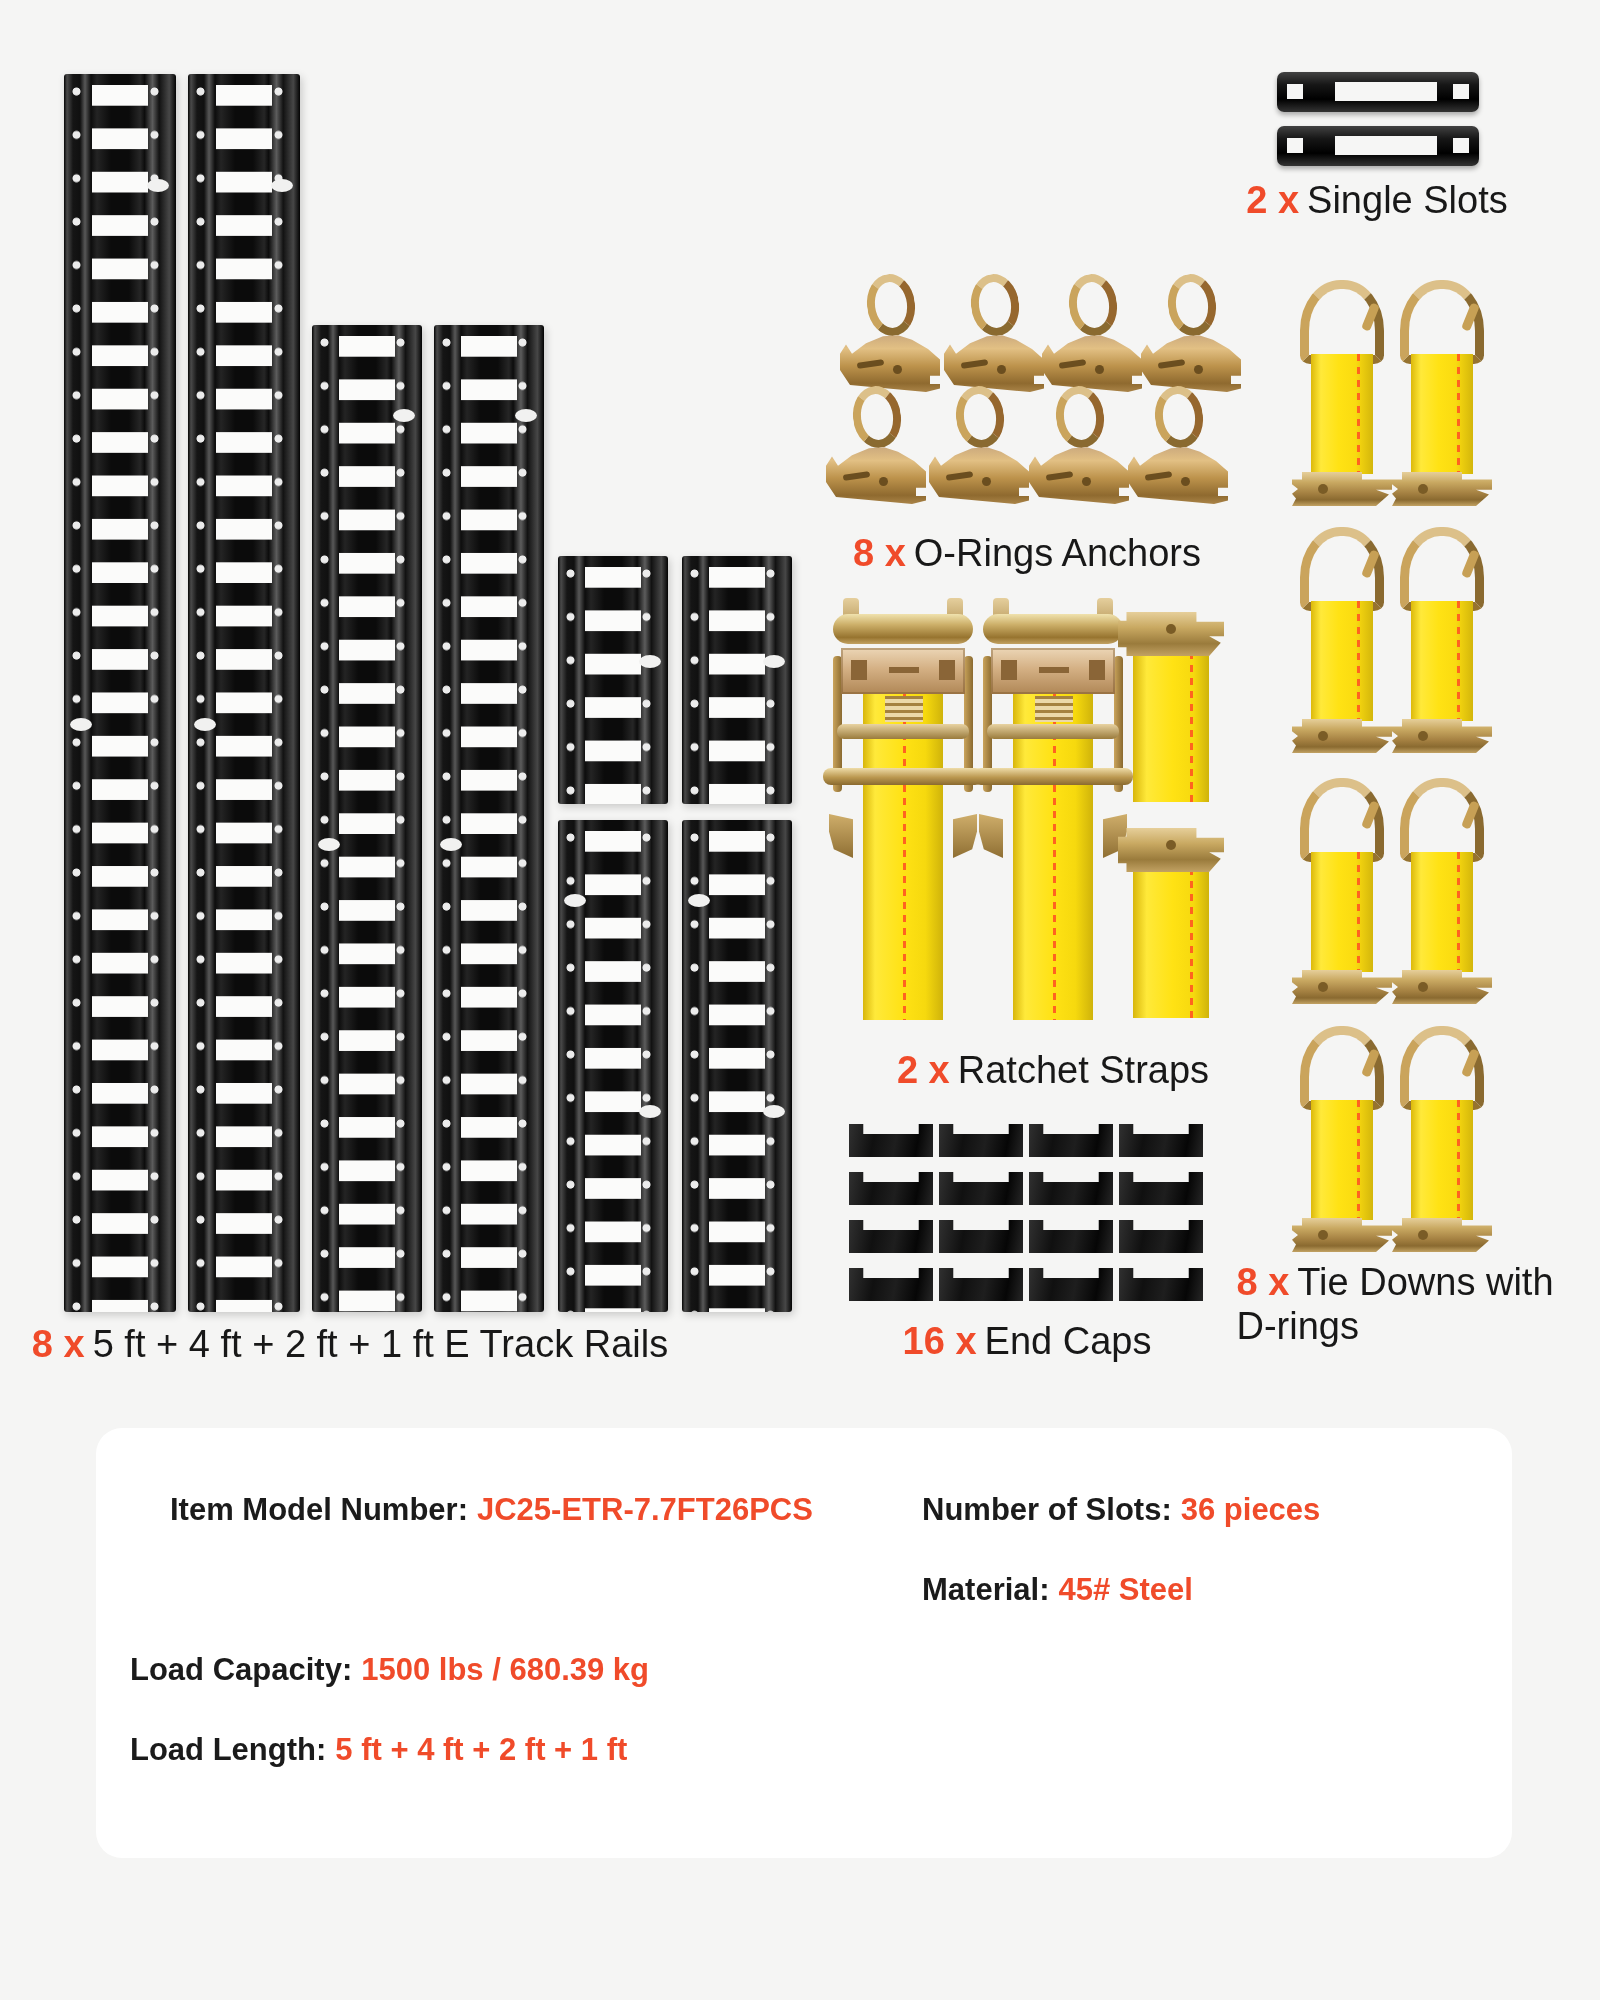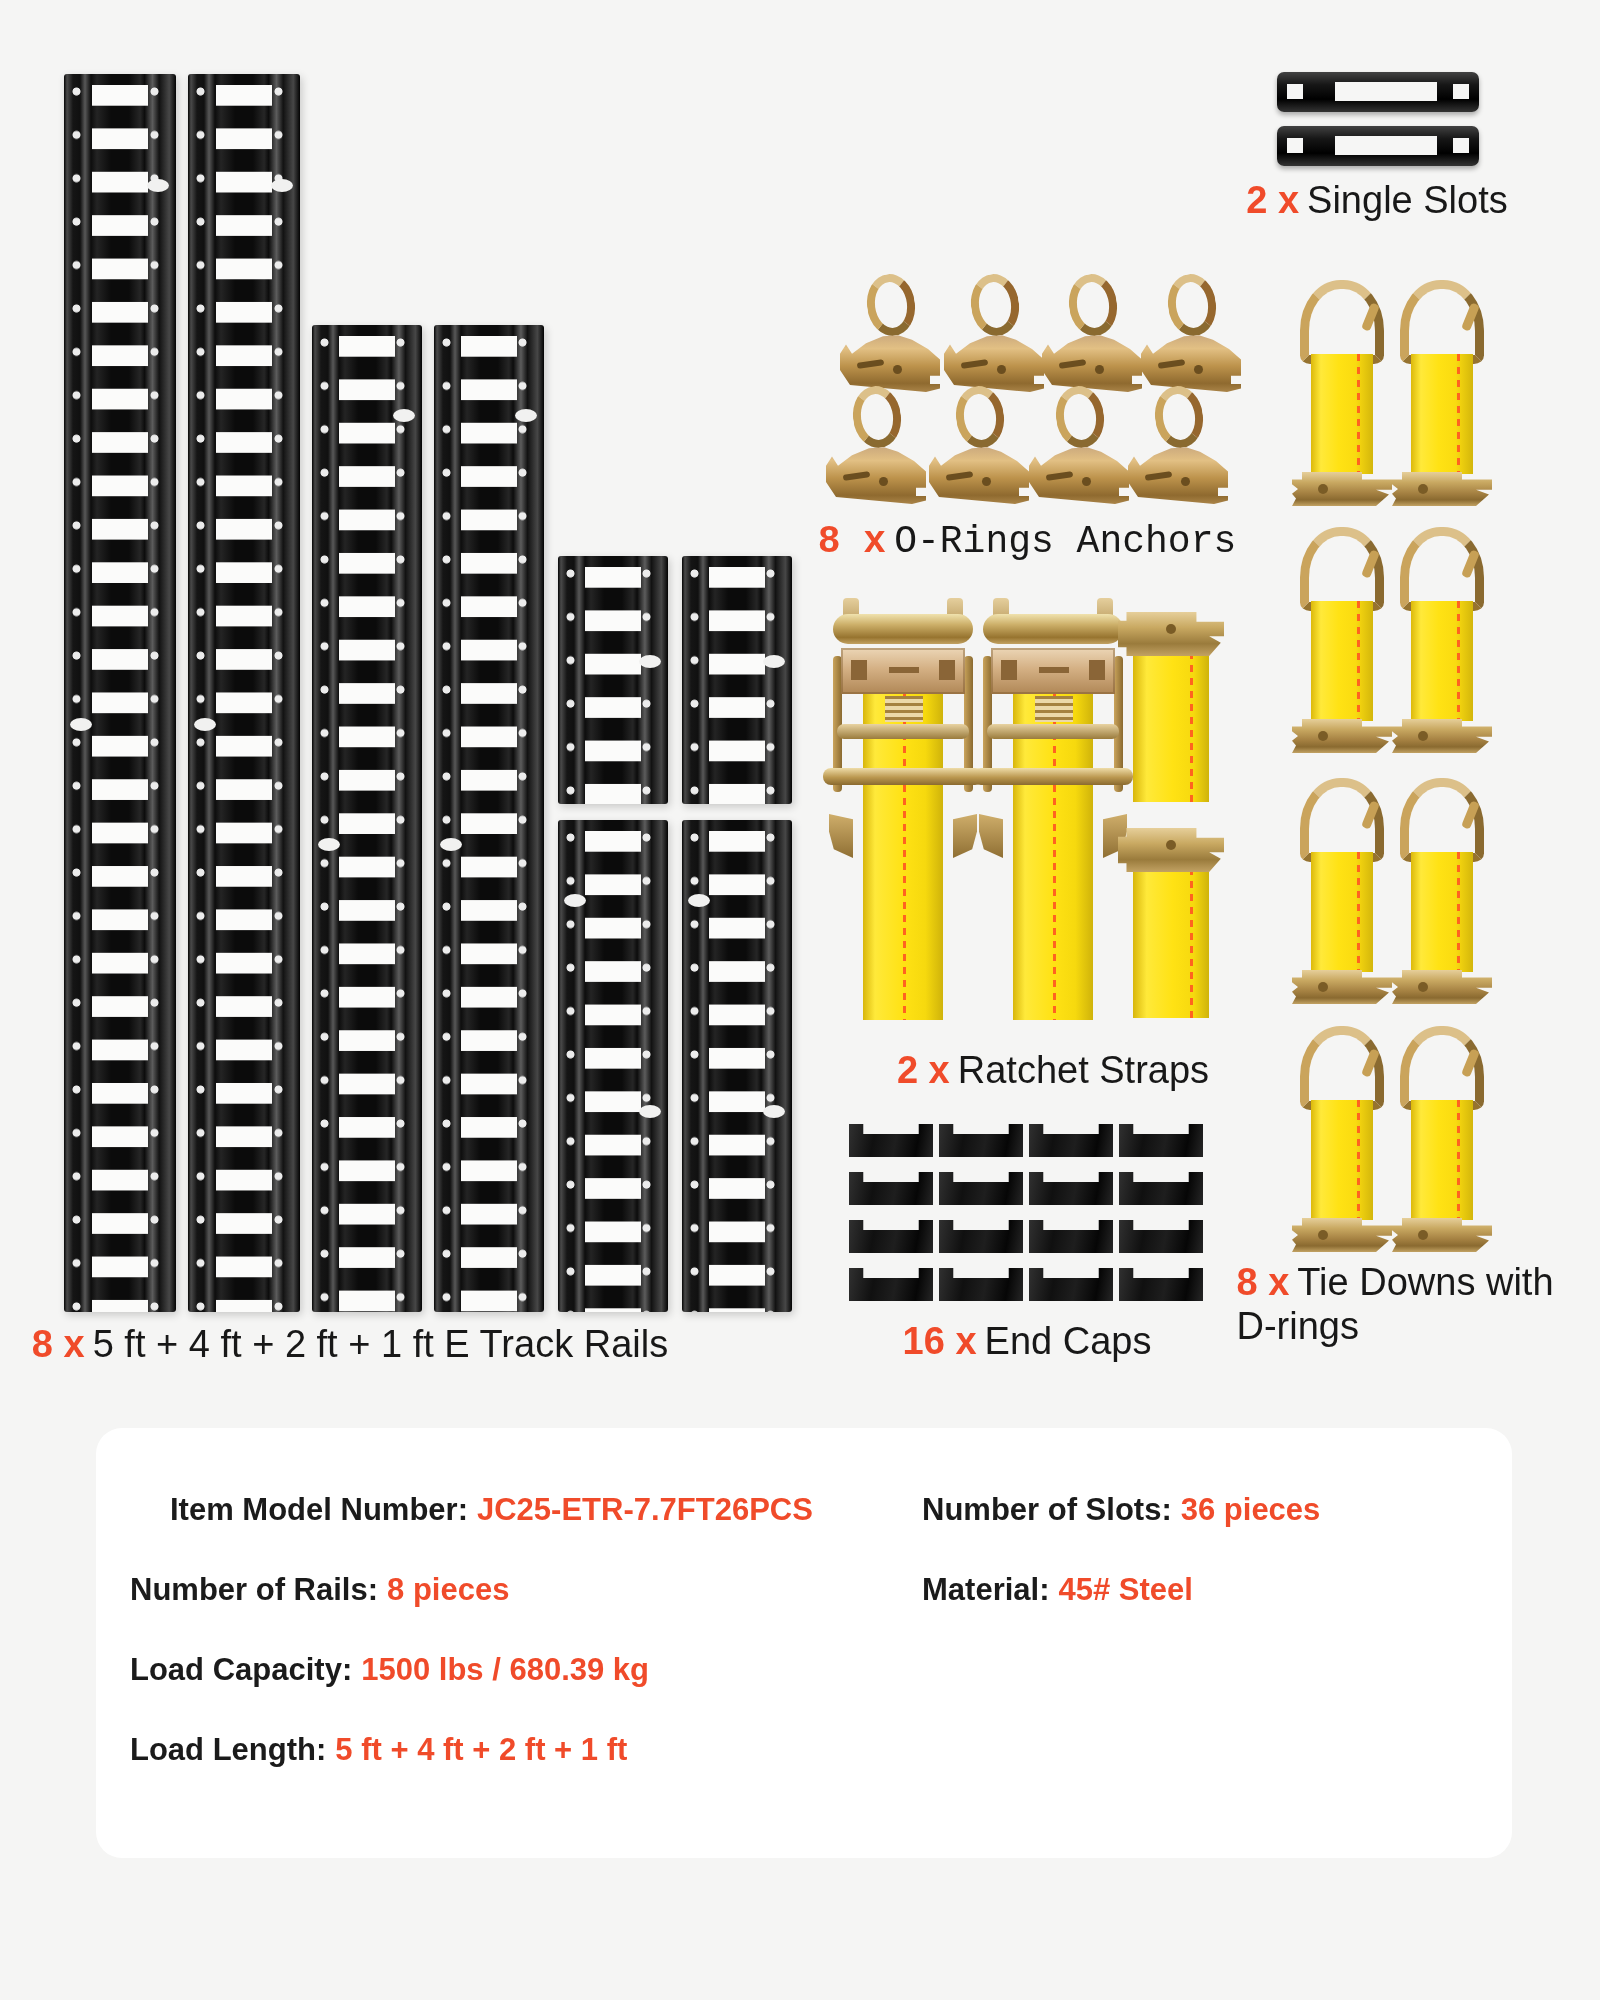--- a/index.html
+++ b/index.html
@@ -180,21 +180,21 @@
       <div class="base"></div>
     </div>
   <div class="anchor" style="left:1029px;top:384px;">
       <div class="ring"></div>
       <div class="base"></div>
     </div>
   <div class="anchor" style="left:1128px;top:384px;">
       <div class="ring"></div>
       <div class="base"></div>
     </div>
-  <div class="glabel" style="left:1027px;top:518px;font-family:Liberation Mono, monospace;">
+  <div class="glabel" style="left:1027px;top:530px;">
     <span class="cnt">8 x</span><span>O-Rings Anchors</span>
   </div>
 
   <div class="ratchet" style="left:833px;top:598px;">
     <div class="r-strap"></div>
     <div class="r-arm l"></div>
     <div class="r-arm r"></div>
     <div class="r-ear l"></div>
     <div class="r-ear r"></div>
     <div class="r-axle"></div>
@@ -293,23 +293,20 @@
     </div>
   <div class="glabel two" style="left:1395px;top:1260px;">
     <div><span class="cnt">8 x</span><span>Tie Downs with</span></div>
     <div>D-rings</div>
   </div>
 
   <div class="panel"></div>
   <div class="spec" style="left:130px;top:1492px;margin-left:40px;">
     <span class="sl">Item Model Number:</span><span class="sv">JC25-ETR-7.7FT26PCS</span>
   </div>
-  <div class="spec" style="left:130px;top:1572px;">
-    <span class="sl">Number of Rails:</span><span class="sv">8 pieces</span>
-  </div>
   <div class="spec" style="left:130px;top:1652px;">
     <span class="sl">Load Capacity:</span><span class="sv">1500 lbs / 680.39 kg</span>
   </div>
   <div class="spec" style="left:130px;top:1732px;">
     <span class="sl">Load Length:</span><span class="sv">5 ft + 4 ft + 2 ft + 1 ft</span>
   </div>
   <div class="spec" style="left:922px;top:1492px;">
     <span class="sl">Number of Slots:</span><span class="sv">36 pieces</span>
   </div>
   <div class="spec" style="left:922px;top:1572px;">

